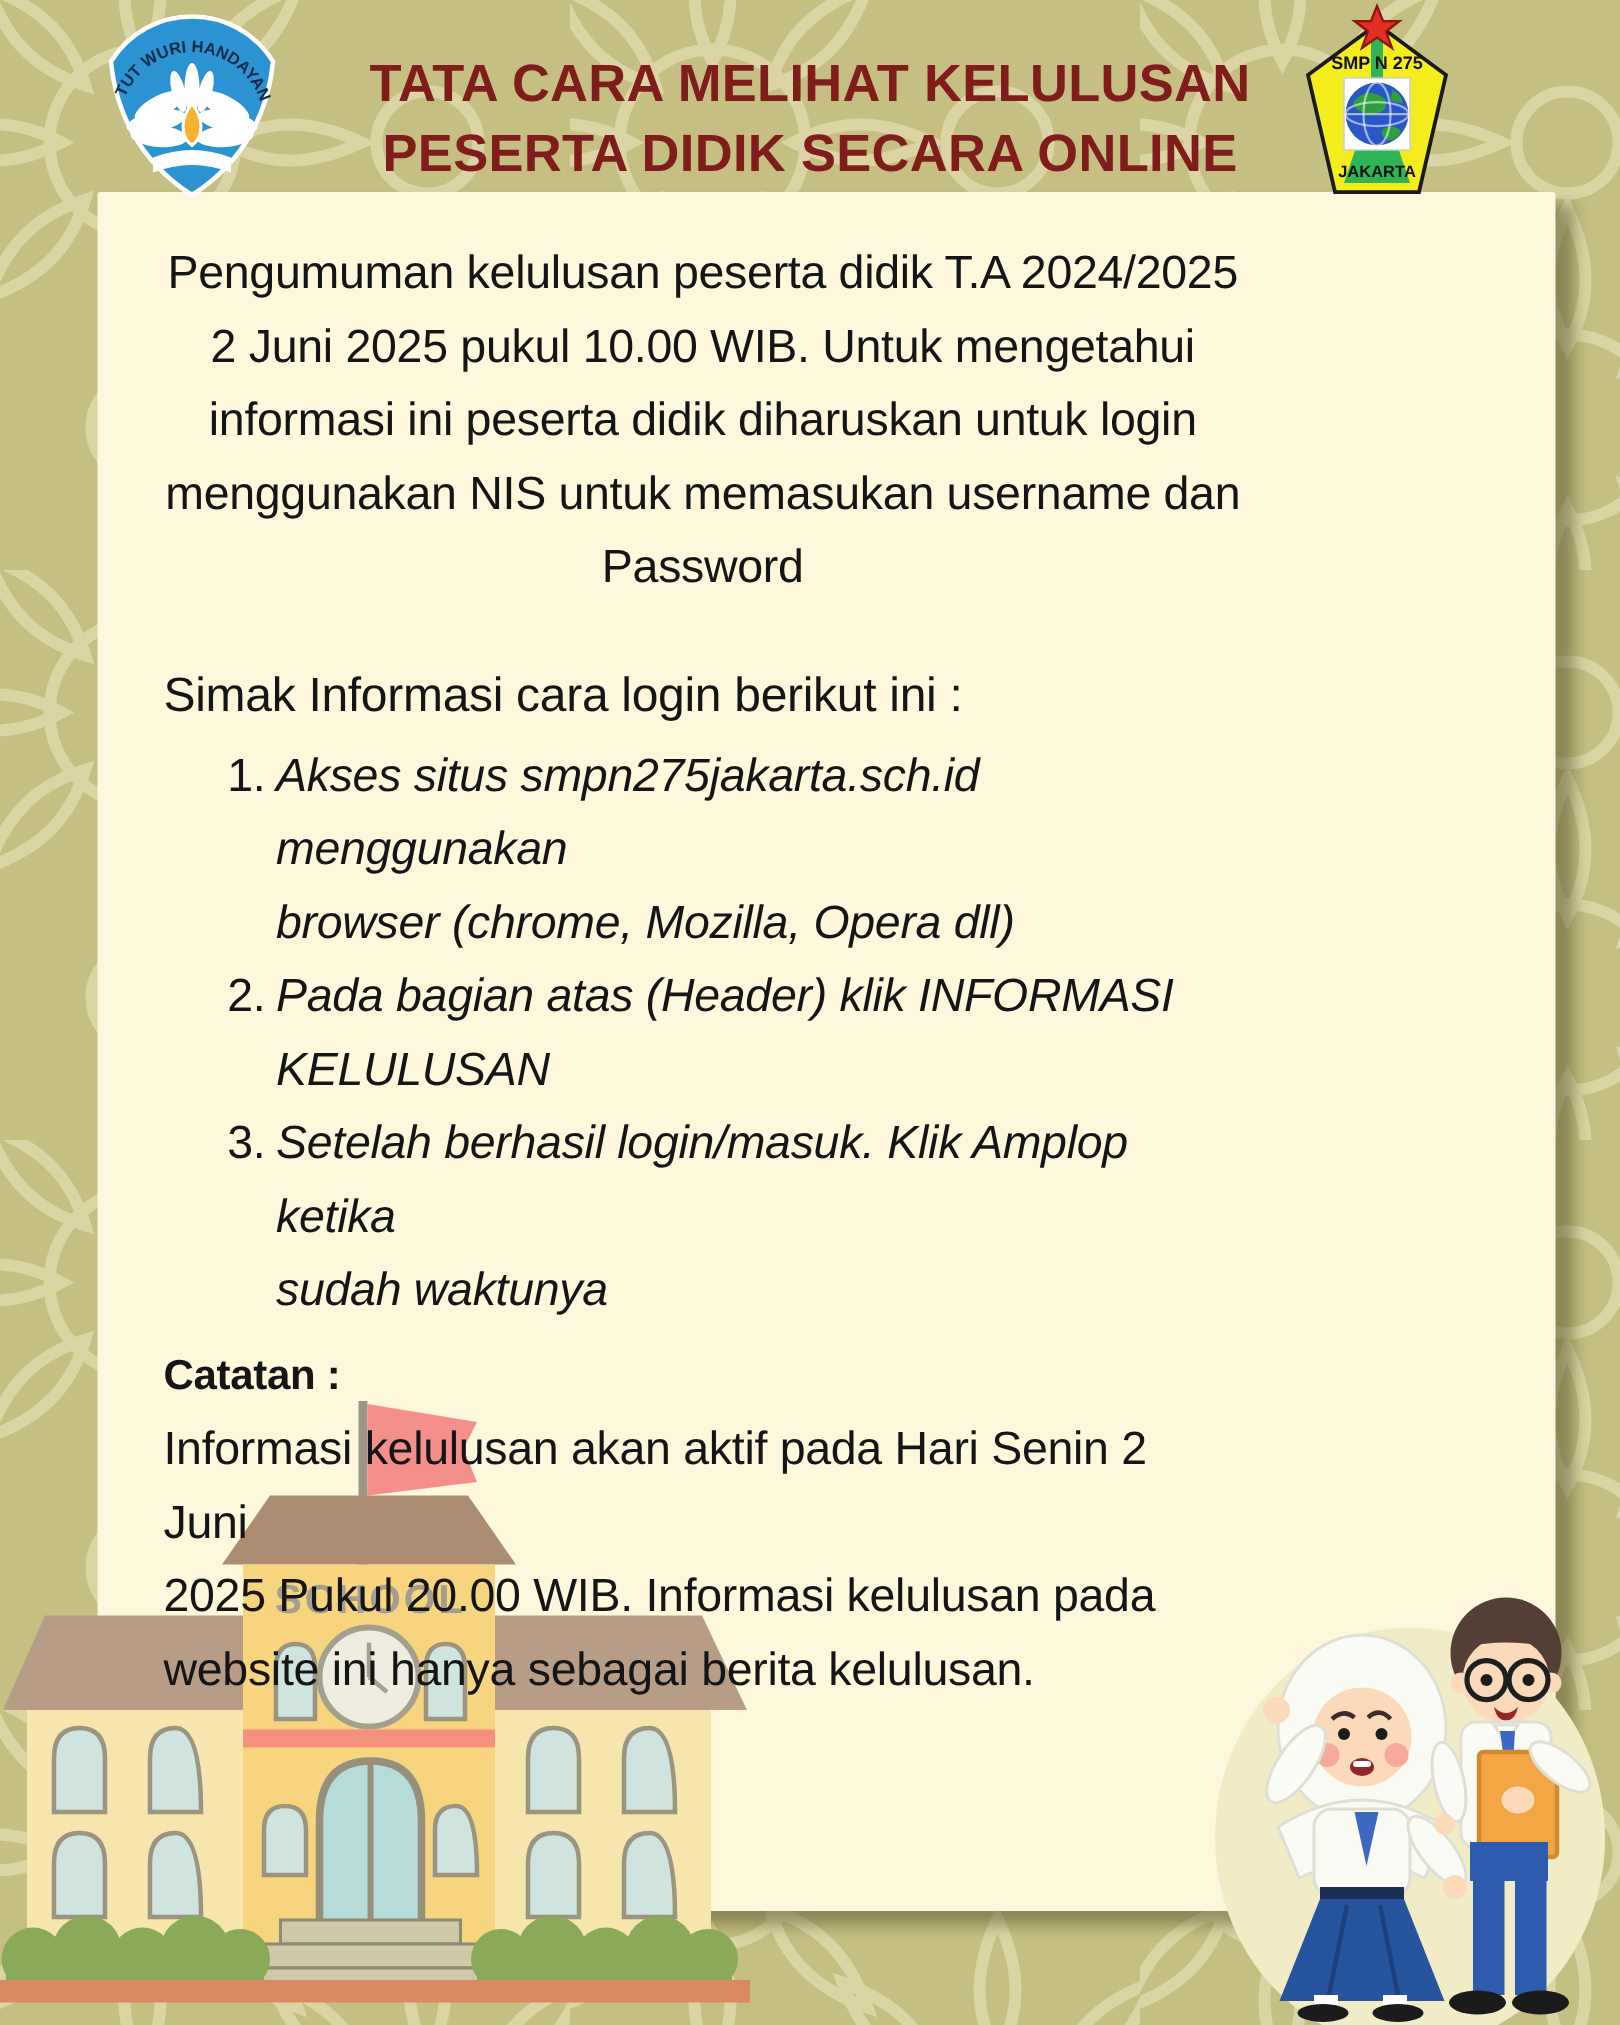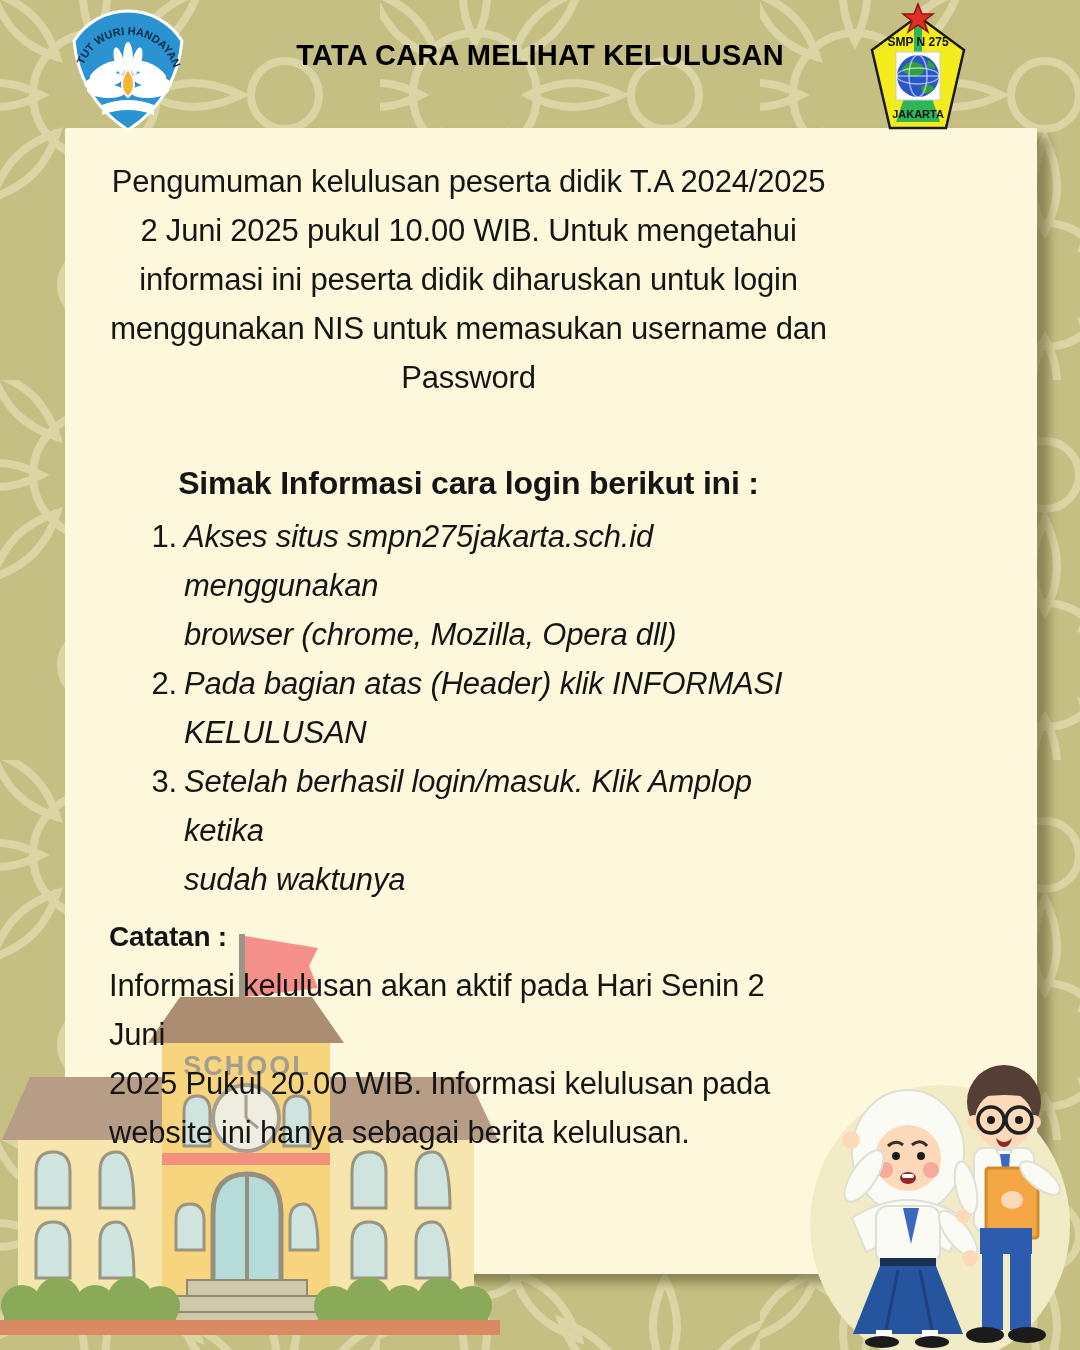--- a/index.html
+++ b/index.html
@@ -14,28 +14,28 @@
     position:absolute;left:65px;top:128px;width:972px;height:1146px;
     background:#fdf8dc;border-radius:2px;z-index:1;
     box-shadow:12px 9px 10px rgba(92,88,45,.55);
   }
   .illus{position:absolute;left:0;top:0;z-index:2;}
   .header{position:absolute;left:0;top:0;width:1080px;height:150px;z-index:3;}
   .ministry-logo{position:absolute;left:66px;top:7px;}
   .school-logo{position:absolute;left:866px;top:2px;}
   .poster-title{
     position:absolute;left:190px;top:32px;width:700px;text-align:center;
-    font-weight:700;font-size:29px;line-height:47px;letter-spacing:.2px;color:#000000;
+    font-weight:700;font-size:35px;line-height:47px;letter-spacing:.2px;color:#7f1d1d;
   }
   .content{
     position:absolute;left:65px;top:128px;width:807px;height:1146px;z-index:3;
     box-sizing:border-box;padding:0 44px;font-size:31px;line-height:49px;letter-spacing:-.2px;
   }
   .intro{margin-top:29px;text-align:center;white-space:pre-line;}
-  .steps-heading{margin-top:57px;font-weight:700;font-size:32px;line-height:49px;text-align:center;}
+  .steps-heading{margin-top:37px;font-weight:400;font-size:32px;line-height:49px;}
   .steps{margin-top:4px;}
   .step{display:flex;align-items:flex-start;padding-left:24px;}
   .step-number{flex:none;width:44px;text-align:right;padding-right:7px;}
   .step-text{white-space:pre-line;font-style:italic;}
   .note-heading{margin-top:8px;font-weight:700;font-size:28px;line-height:49px;}
   .note{white-space:pre-line;}
 </style>
 </head>
 <body>
 
@@ -245,20 +245,21 @@
         <path d="M62,58 q7,3 7,9 l-8,-2 Z" fill="#2f9e3f"></path>
         <ellipse cx="52" cy="74" rx="21" ry="8" fill="none" stroke="rgba(255,255,255,.55)" stroke-width="1.5"></ellipse>
         <ellipse cx="52" cy="74" rx="9" ry="21" fill="none" stroke="rgba(255,255,255,.55)" stroke-width="1.5"></ellipse>
         <line x1="31" y1="74" x2="73" y2="74" stroke="rgba(255,255,255,.55)" stroke-width="1.5"></line>
       </g>
       <text x="52" y="116" text-anchor="middle" font-size="11" font-weight="700" fill="#111111" font-family="Liberation Sans,sans-serif">JAKARTA</text>
     </svg>
 
     <div class="poster-title">
       <div>TATA CARA MELIHAT KELULUSAN</div>
+      <div>PESERTA DIDIK SECARA ONLINE</div>
     </div>
   </div>
 
   <div class="content">
     <div class="intro">Pengumuman kelulusan peserta didik T.A 2024/2025
 2 Juni 2025 pukul 10.00 WIB. Untuk mengetahui
 informasi ini peserta didik diharuskan untuk login
 menggunakan NIS untuk memasukan username dan
 Password</div>
 

